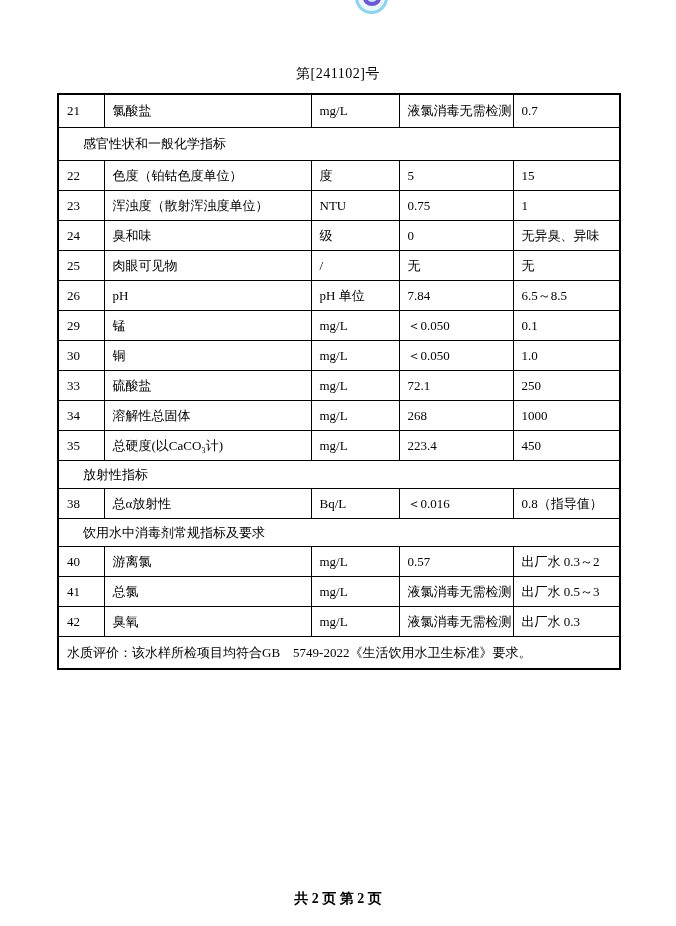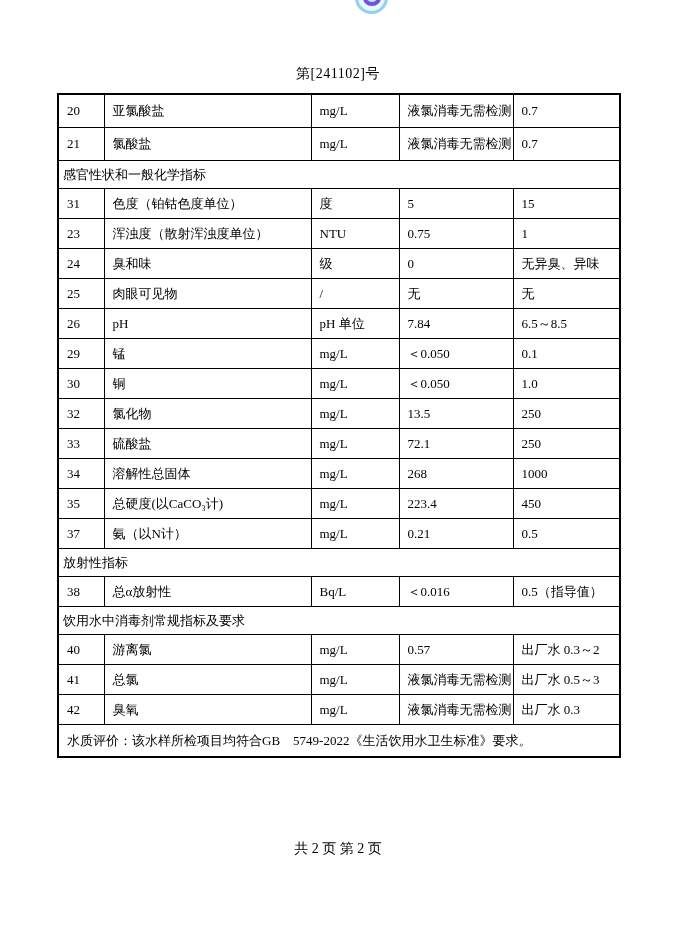--- a/index.html
+++ b/index.html
@@ -29,26 +29,27 @@
   table.report td{
     border:1px solid #000;
     height:27px;
     padding:1px 8px;
     vertical-align:middle;
     overflow:hidden;
     white-space:nowrap;
   }
   #rows tr:nth-child(1) td, #rows tr:nth-child(2) td{height:30px;}
   td.col-no{padding-left:13px;}
-  tr.section td{height:25px;padding-left:4px;}
+  tr.section td{height:25px;padding-left:24px;}
   tr.eval td{height:29px;padding-left:8px;white-space:normal;}
   tr.eval .eval-label{font-weight:normal;}
   .page-footer{
-    position:absolute;top:840px;left:0;width:676px;text-align:center;
+    position:absolute;top:890px;left:0;width:676px;text-align:center;
     font-size:14px;
+    font-weight:bold;
   }
 </style>
 </head>
 <body>
 
 <div class="logo">
   <div class="logo-inner"></div>
 </div>
 
 <div class="doc-title">第[241102]号</div>
@@ -56,38 +57,31 @@
 <table class="report">
   <colgroup>
     <col style="width:46px">
       <col style="width:207px">
       <col style="width:88px">
     <col style="width:114px">
       <col style="width:107px">
   </colgroup>
   <tbody id="rows">
       <tr>
-        <td class="col-no">20</td>
-        <td class="col-item">亚氯酸盐</td>
-        <td class="col-unit">mg/L</td>
-        <td class="col-value">液氯消毒无需检测</td>
-        <td class="col-limit">0.7</td>
-      </tr>
-      <tr>
         <td class="col-no">21</td>
         <td class="col-item">氯酸盐</td>
         <td class="col-unit">mg/L</td>
         <td class="col-value">液氯消毒无需检测</td>
         <td class="col-limit">0.7</td>
       </tr>
       <tr class="section">
         <td colspan="5">感官性状和一般化学指标</td>
       </tr>
       <tr>
-        <td class="col-no">31</td>
+        <td class="col-no">22</td>
         <td class="col-item">色度（铂钴色度单位）</td>
         <td class="col-unit">度</td>
         <td class="col-value">5</td>
         <td class="col-limit">15</td>
       </tr>
       <tr>
         <td class="col-no">23</td>
         <td class="col-item">浑浊度（散射浑浊度单位）</td>
         <td class="col-unit">NTU</td>
         <td class="col-value">0.75</td>
@@ -122,63 +116,49 @@
         <td class="col-limit">0.1</td>
       </tr>
       <tr>
         <td class="col-no">30</td>
         <td class="col-item">铜</td>
         <td class="col-unit">mg/L</td>
         <td class="col-value">＜0.050</td>
         <td class="col-limit">1.0</td>
       </tr>
       <tr>
-        <td class="col-no">32</td>
-        <td class="col-item">氯化物</td>
-        <td class="col-unit">mg/L</td>
-        <td class="col-value">13.5</td>
-        <td class="col-limit">250</td>
-      </tr>
-      <tr>
         <td class="col-no">33</td>
         <td class="col-item">硫酸盐</td>
         <td class="col-unit">mg/L</td>
         <td class="col-value">72.1</td>
         <td class="col-limit">250</td>
       </tr>
       <tr>
         <td class="col-no">34</td>
         <td class="col-item">溶解性总固体</td>
         <td class="col-unit">mg/L</td>
         <td class="col-value">268</td>
         <td class="col-limit">1000</td>
       </tr>
       <tr>
         <td class="col-no">35</td>
         <td class="col-item">总硬度(以CaCO₃计)</td>
         <td class="col-unit">mg/L</td>
         <td class="col-value">223.4</td>
         <td class="col-limit">450</td>
       </tr>
-      <tr>
-        <td class="col-no">37</td>
-        <td class="col-item">氨（以N计）</td>
-        <td class="col-unit">mg/L</td>
-        <td class="col-value">0.21</td>
-        <td class="col-limit">0.5</td>
-      </tr>
       <tr class="section">
         <td colspan="5">放射性指标</td>
       </tr>
       <tr>
         <td class="col-no">38</td>
         <td class="col-item">总α放射性</td>
         <td class="col-unit">Bq/L</td>
         <td class="col-value">＜0.016</td>
-        <td class="col-limit">0.5（指导值）</td>
+        <td class="col-limit">0.8（指导值）</td>
       </tr>
       <tr class="section">
         <td colspan="5">饮用水中消毒剂常规指标及要求</td>
       </tr>
       <tr>
         <td class="col-no">40</td>
         <td class="col-item">游离氯</td>
         <td class="col-unit">mg/L</td>
         <td class="col-value">0.57</td>
         <td class="col-limit">出厂水 0.3～2</td>

